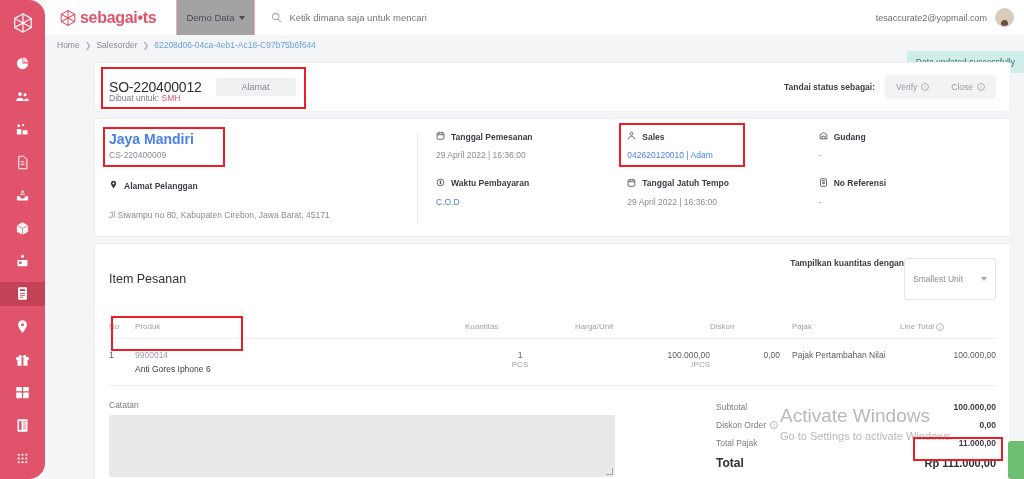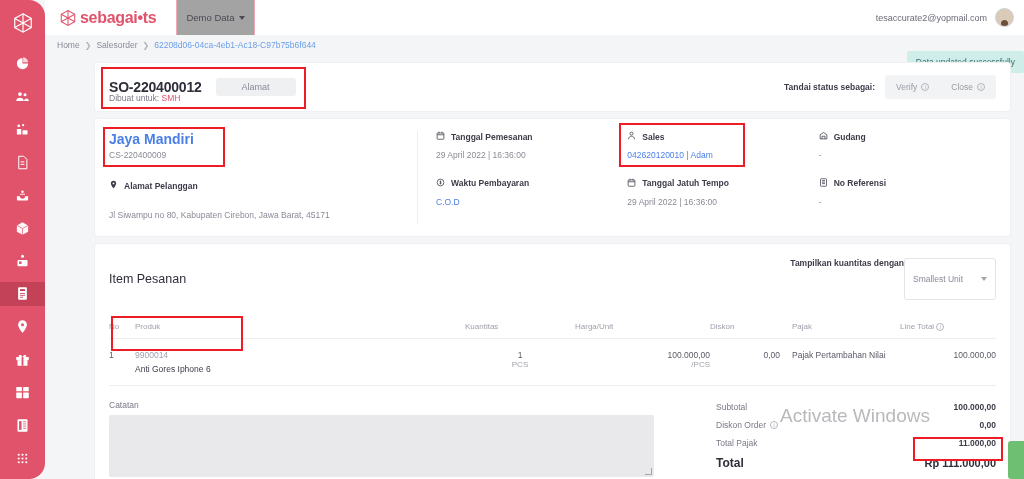--- a/index.html
+++ b/index.html
@@ -91,21 +91,21 @@
   }
   .card { background: #fff; border-radius: 3px; }
 
   
   .hdr-card {
     height: 48px; position: relative;
     display: flex; align-items: center;
     padding: 0 14px;
     box-shadow: 0 0 0 1px #f0f0f3;
   }
-  .doc-no { font-size: 14px; font-weight: bold; color: #2f2f3a; letter-spacing: -0.2px; }
+  .doc-no { font-size: 14px; font-weight: normal; color: #2f2f3a; letter-spacing: -0.2px; }
   .draft-badge {
     margin-left: 14px; background: #eef0f2; color: #8a8a97;
     font-size: 9px; padding: 4px 26px; border-radius: 3px;
   }
   .dibuat { position: absolute; left: 14px; top: 30px; font-size: 8.5px; color: #7a7a87; }
   .dibuat b { color: #e0536b; font-weight: normal; }
   .hdr-right { margin-left: auto; display: flex; align-items: center; gap: 10px; }
   .tandai-label { font-size: 8.5px; font-weight: bold; color: #3c3c49; }
   .action-group { background: #f2f3f5; border-radius: 3px; display: flex; }
   .action-btn {
@@ -176,21 +176,21 @@
   }
   table.items td { font-size: 8.5px; color: #5a5a67; padding: 11px 0; border-bottom: 1px solid #eeeef1; vertical-align: top; }
   .ta-c { text-align: center; }
   .ta-r { text-align: right; }
   .sub { color: #a0a0ad; font-size: 8px; }
   .prod-code { color: #a0a0ad; }
   .prod-name { color: #3c3c49; margin-top: 4px; }
 
   
   .bottom { display: flex; margin-top: 14px; padding-bottom: 10px; }
-  .notes { width: 545px; }
+  .notes { width: 506px; }
   .notes-label { font-size: 8.5px; color: #7a7a87; margin-bottom: 5px; }
   .notes-box {
     height: 62px; background: #e9e9ec; border: none; border-radius: 2px;
     width: 100%; position: relative;
   }
   .resize-grip {
     position: absolute; right: 2px; bottom: 2px; width: 7px; height: 7px;
     border-right: 1px solid #a5a5b0; border-bottom: 1px solid #a5a5b0;
     transform: skewX(-0deg);
   }
@@ -336,20 +336,29 @@
         <path d="M12 2 L12 22 M3 7 L21 17 M21 7 L3 17"></path>
       </svg>
       <span class="brand-text">sebagai•ts</span>
     </div>
 
     <div class="demo-pill">
       <span>Demo Data</span>
       <span class="caret"></span>
     </div>
 
+    <div class="search-wrap">
+      <span>
+        <svg width="11" height="11" viewBox="0 0 24 24" fill="none" stroke="#a5a5b0" stroke-width="2.2">
+          <circle cx="10" cy="10" r="7"></circle>
+            <path d="M15.5 15.5L22 22"></path>
+        </svg>
+      </span>
+      <input class="search-input" value="" placeholder="Ketik dimana saja untuk mencari" style="">
+    </div>
 
     <div class="topbar-right">
       <span class="user-email">tesaccurate2@yopmail.com</span>
       <span class="avatar">
           <span class="avatar-head"></span>
         </span>
     </div>
   </header>
 
   <div class="breadcrumb">
@@ -566,18 +575,19 @@
             <span class="tot-lbl">Total</span>
             <span class="tot-val">Rp 111.000,00</span>
           </div>
         </div>
       </div>
     </section>
   </main>
 
   <div class="watermark">
     <div class="wm1">Activate Windows</div>
+    <div class="wm2">Go to Settings to activate Windows.</div>
   </div>
 
   <span class="hl" style="left:913px; top:437px; width:90px; height:24px;"></span>
   <div class="green-tab"></div>
 
 </div>
 
 </body></html>

